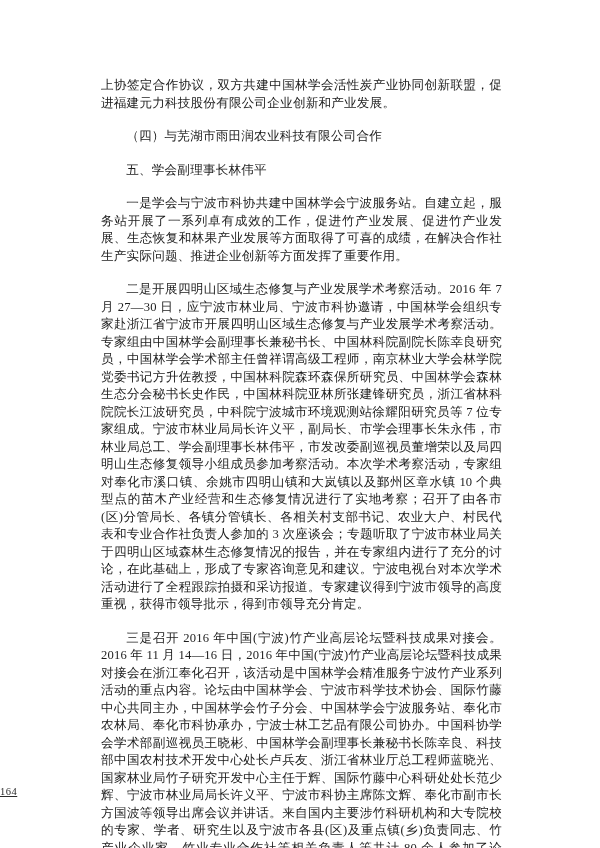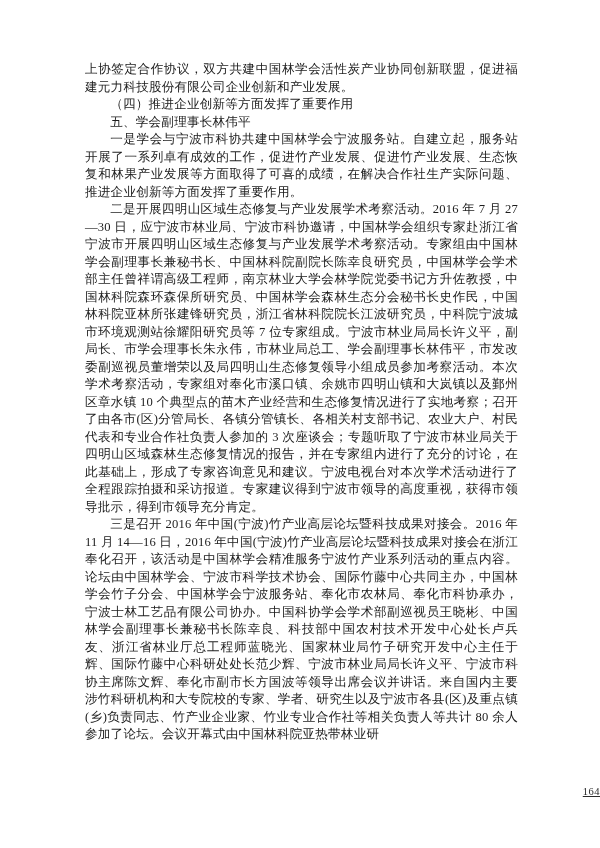--- a/index.html
+++ b/index.html
@@ -22,45 +22,45 @@
     left: 85px;
     top: 61px;
     width: 433px;
     font-size: 12.6px;
     line-height: 17.5px;
     text-align: justify;
     text-justify: inter-ideograph;
     letter-spacing: 0.2px;
   }
   .text-block p {
-    margin: 0;
+    margin: 16px;
     padding: 0;
     text-indent: 0;
   }
   .text-block p.indent {
     text-indent: 2em;
   }
   .page-number {
     position: absolute;
     left: 0;
     top: 786px;
     width: 100%;
-    text-align: right;
+    text-align: left;
     font-size: 10.5px;
     color: #2a2a2a;
     letter-spacing: 0.5px;
     text-decoration: underline;
   }
 </style>
 </head>
 <body>
 
 <div class="page">
   <div class="text-block">
     <p>上协签定合作协议，双方共建中国林学会活性炭产业协同创新联盟，促进福建元力科技股份有限公司企业创新和产业发展。</p>
-    <p class="indent">（四）推进企业创新等方面发挥了重要作用</p>
+    <p class="indent">（四）与芜湖市雨田润农业科技有限公司合作</p>
     <p class="indent">五、学会副理事长林伟平</p>
     <p class="indent">一是学会与宁波市科协共建中国林学会宁波服务站。自建立起，服务站开展了一系列卓有成效的工作，促进竹产业发展、促进竹产业发展、生态恢复和林果产业发展等方面取得了可喜的成绩，在解决合作社生产实际问题、推进企业创新等方面发挥了重要作用。</p>
     <p class="indent">二是开展四明山区域生态修复与产业发展学术考察活动。2016 年 7 月 27—30 日，应宁波市林业局、宁波市科协邀请，中国林学会组织专家赴浙江省宁波市开展四明山区域生态修复与产业发展学术考察活动。专家组由中国林学会副理事长兼秘书长、中国林科院副院长陈幸良研究员，中国林学会学术部主任曾祥谓高级工程师，南京林业大学会林学院党委书记方升佐教授，中国林科院森环森保所研究员、中国林学会森林生态分会秘书长史作民，中国林科院亚林所张建锋研究员，浙江省林科院院长江波研究员，中科院宁波城市环境观测站徐耀阳研究员等 7 位专家组成。宁波市林业局局长许义平，副局长、市学会理事长朱永伟，市林业局总工、学会副理事长林伟平，市发改委副巡视员董增荣以及局四明山生态修复领导小组成员参加考察活动。本次学术考察活动，专家组对奉化市溪口镇、余姚市四明山镇和大岚镇以及鄞州区章水镇 10 个典型点的苗木产业经营和生态修复情况进行了实地考察；召开了由各市(区)分管局长、各镇分管镇长、各相关村支部书记、农业大户、村民代表和专业合作社负责人参加的 3 次座谈会；专题听取了宁波市林业局关于四明山区域森林生态修复情况的报告，并在专家组内进行了充分的讨论，在此基础上，形成了专家咨询意见和建议。宁波电视台对本次学术活动进行了全程跟踪拍摄和采访报道。专家建议得到宁波市领导的高度重视，获得市领导批示，得到市领导充分肯定。</p>
     <p class="indent">三是召开 2016 年中国(宁波)竹产业高层论坛暨科技成果对接会。2016 年 11 月 14—16 日，2016 年中国(宁波)竹产业高层论坛暨科技成果对接会在浙江奉化召开，该活动是中国林学会精准服务宁波竹产业系列活动的重点内容。论坛由中国林学会、宁波市科学技术协会、国际竹藤中心共同主办，中国林学会竹子分会、中国林学会宁波服务站、奉化市农林局、奉化市科协承办，宁波士林工艺品有限公司协办。中国科协学会学术部副巡视员王晓彬、中国林学会副理事长兼秘书长陈幸良、科技部中国农村技术开发中心处长卢兵友、浙江省林业厅总工程师蓝晓光、国家林业局竹子研究开发中心主任于辉、国际竹藤中心科研处处长范少辉、宁波市林业局局长许义平、宁波市科协主席陈文辉、奉化市副市长方国波等领导出席会议并讲话。来自国内主要涉竹科研机构和大专院校的专家、学者、研究生以及宁波市各县(区)及重点镇(乡)负责同志、竹产业企业家、竹业专业合作社等相关负责人等共计 80 余人参加了论坛。会议开幕式由中国林科院亚热带林业研</p>
   </div>
   <div class="page-number">164</div>
 </div>
 
 </body></html>

